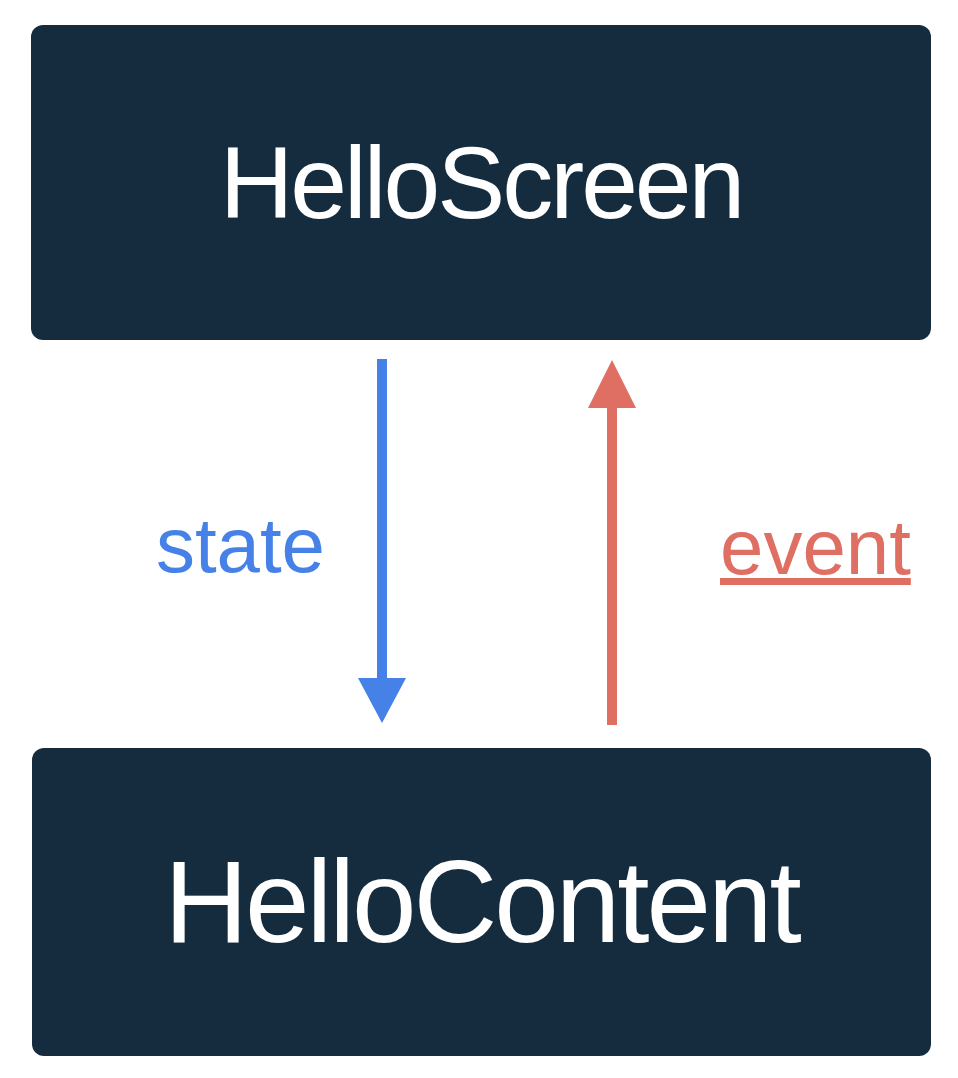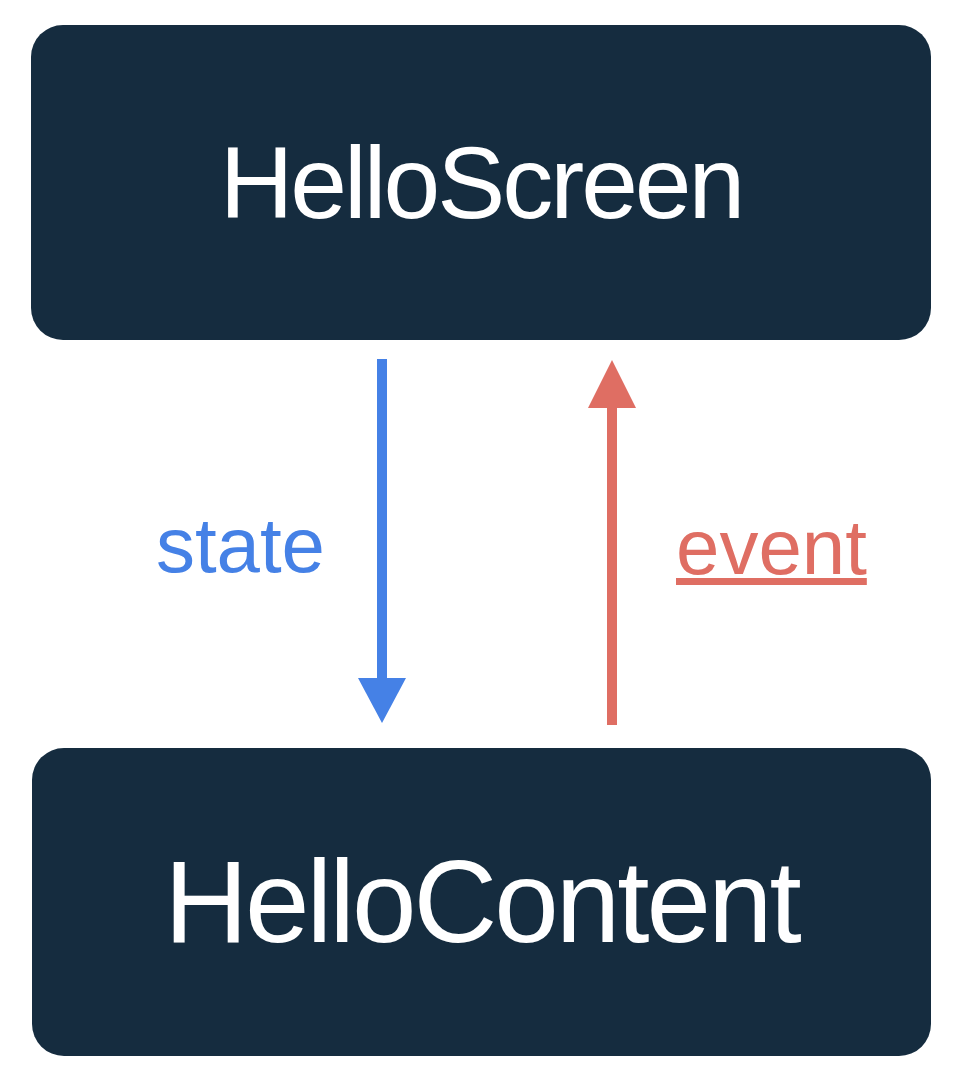--- a/index.html
+++ b/index.html
@@ -10,21 +10,21 @@
   .canvas {
     position: relative;
     width: 958px;
     height: 1078px;
     background: var(--background, #ffffff);
     overflow: hidden;
   }
   .node {
     position: absolute;
     background: var(--box-bg, #152C3F);
-    border-radius: 32px;
+    border-radius: 12px;
     display: flex;
     align-items: center;
     justify-content: center;
   }
   .node-top {
     left: 31px;
     top: 25px;
     width: 900px;
     height: 315px;
   }
@@ -90,20 +90,21 @@
   }
   .arrow-event .head {
     top: 0;
     border-bottom: 48px solid var(--event-red, #DF6E63);
   }
   .edge-label {
     position: absolute;
     font-size: 78px;
     line-height: 1;
     white-space: nowrap;
+    margin-left: 44px;
   }
   .edge-label-state {
     top: 506px;
     right: 633px; 
     color: var(--state-blue, #4581E6);
   }
   .edge-label-event {
     top: 508px;
     left: 676px;
     color: var(--event-red, #DF6E63);

